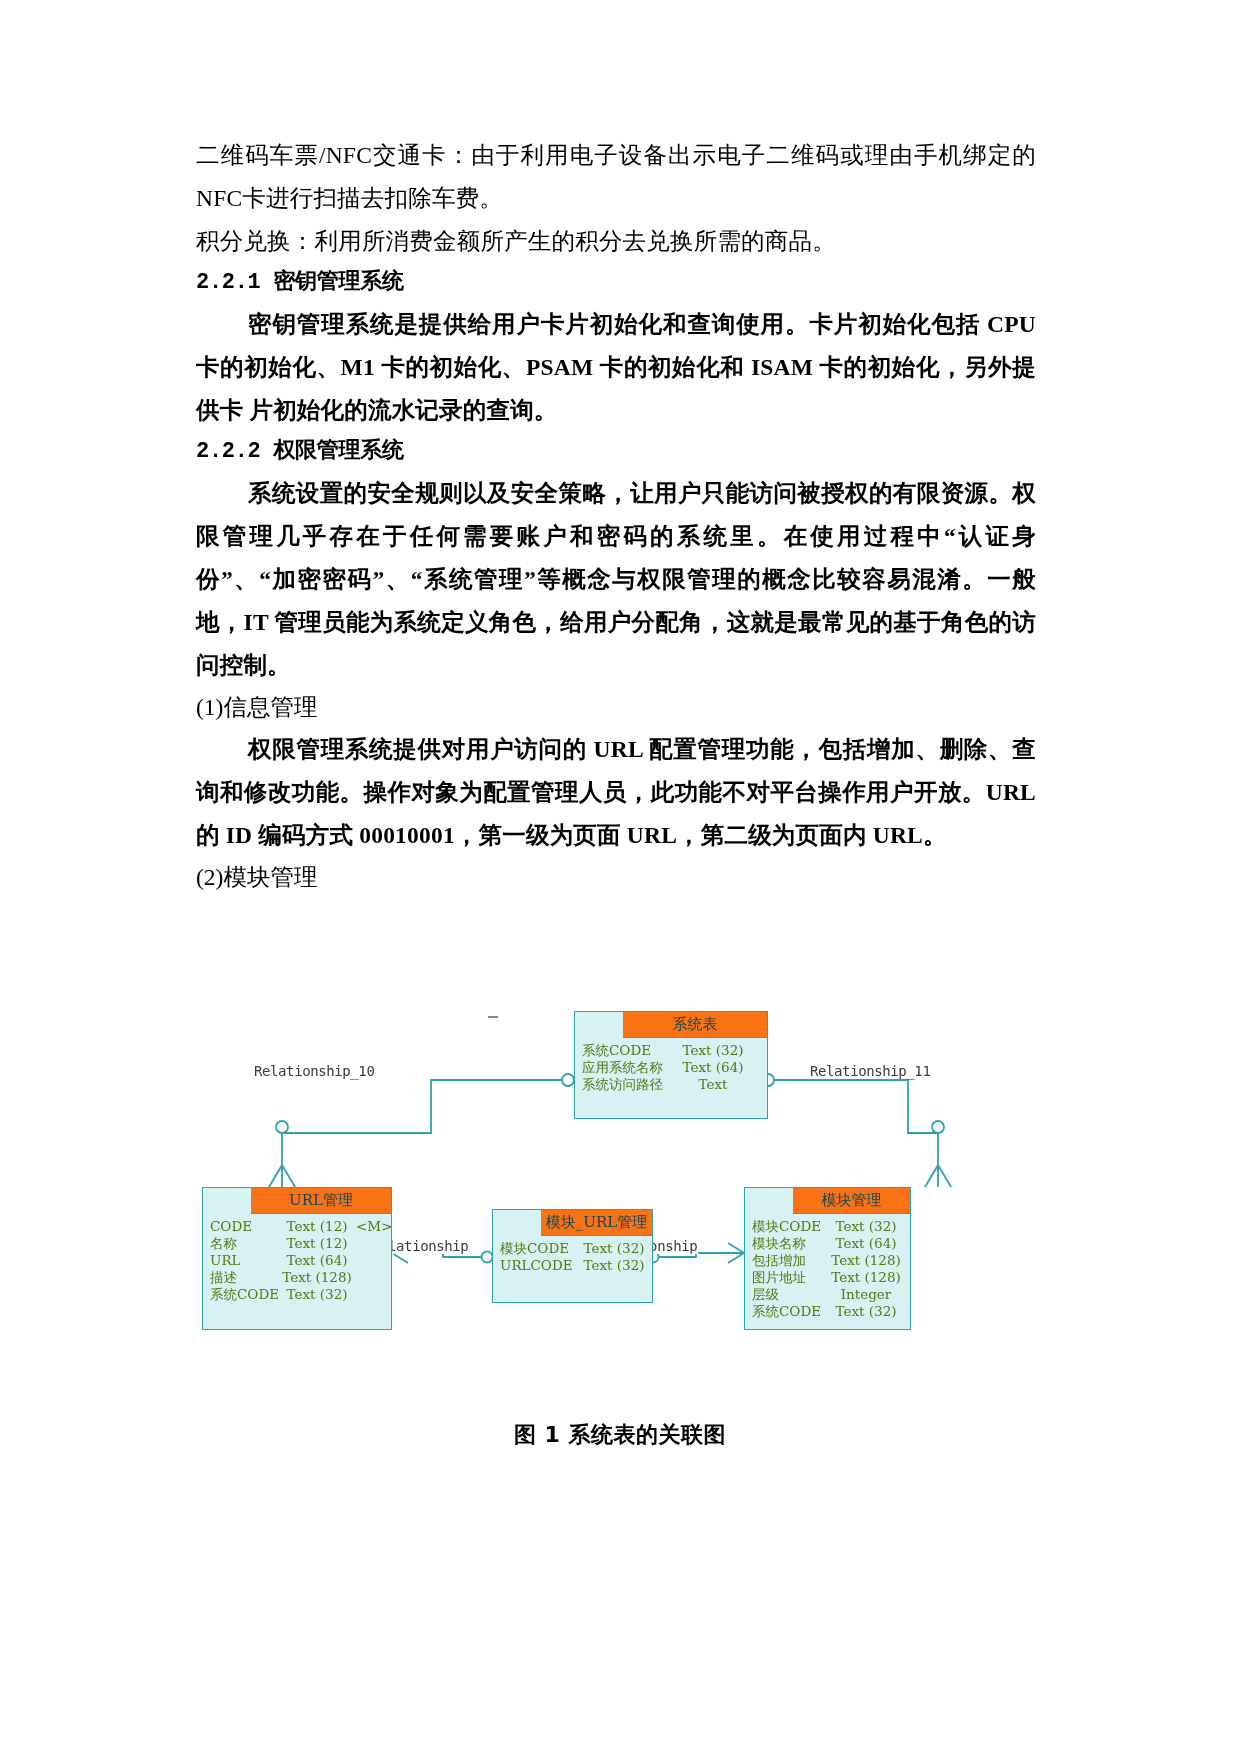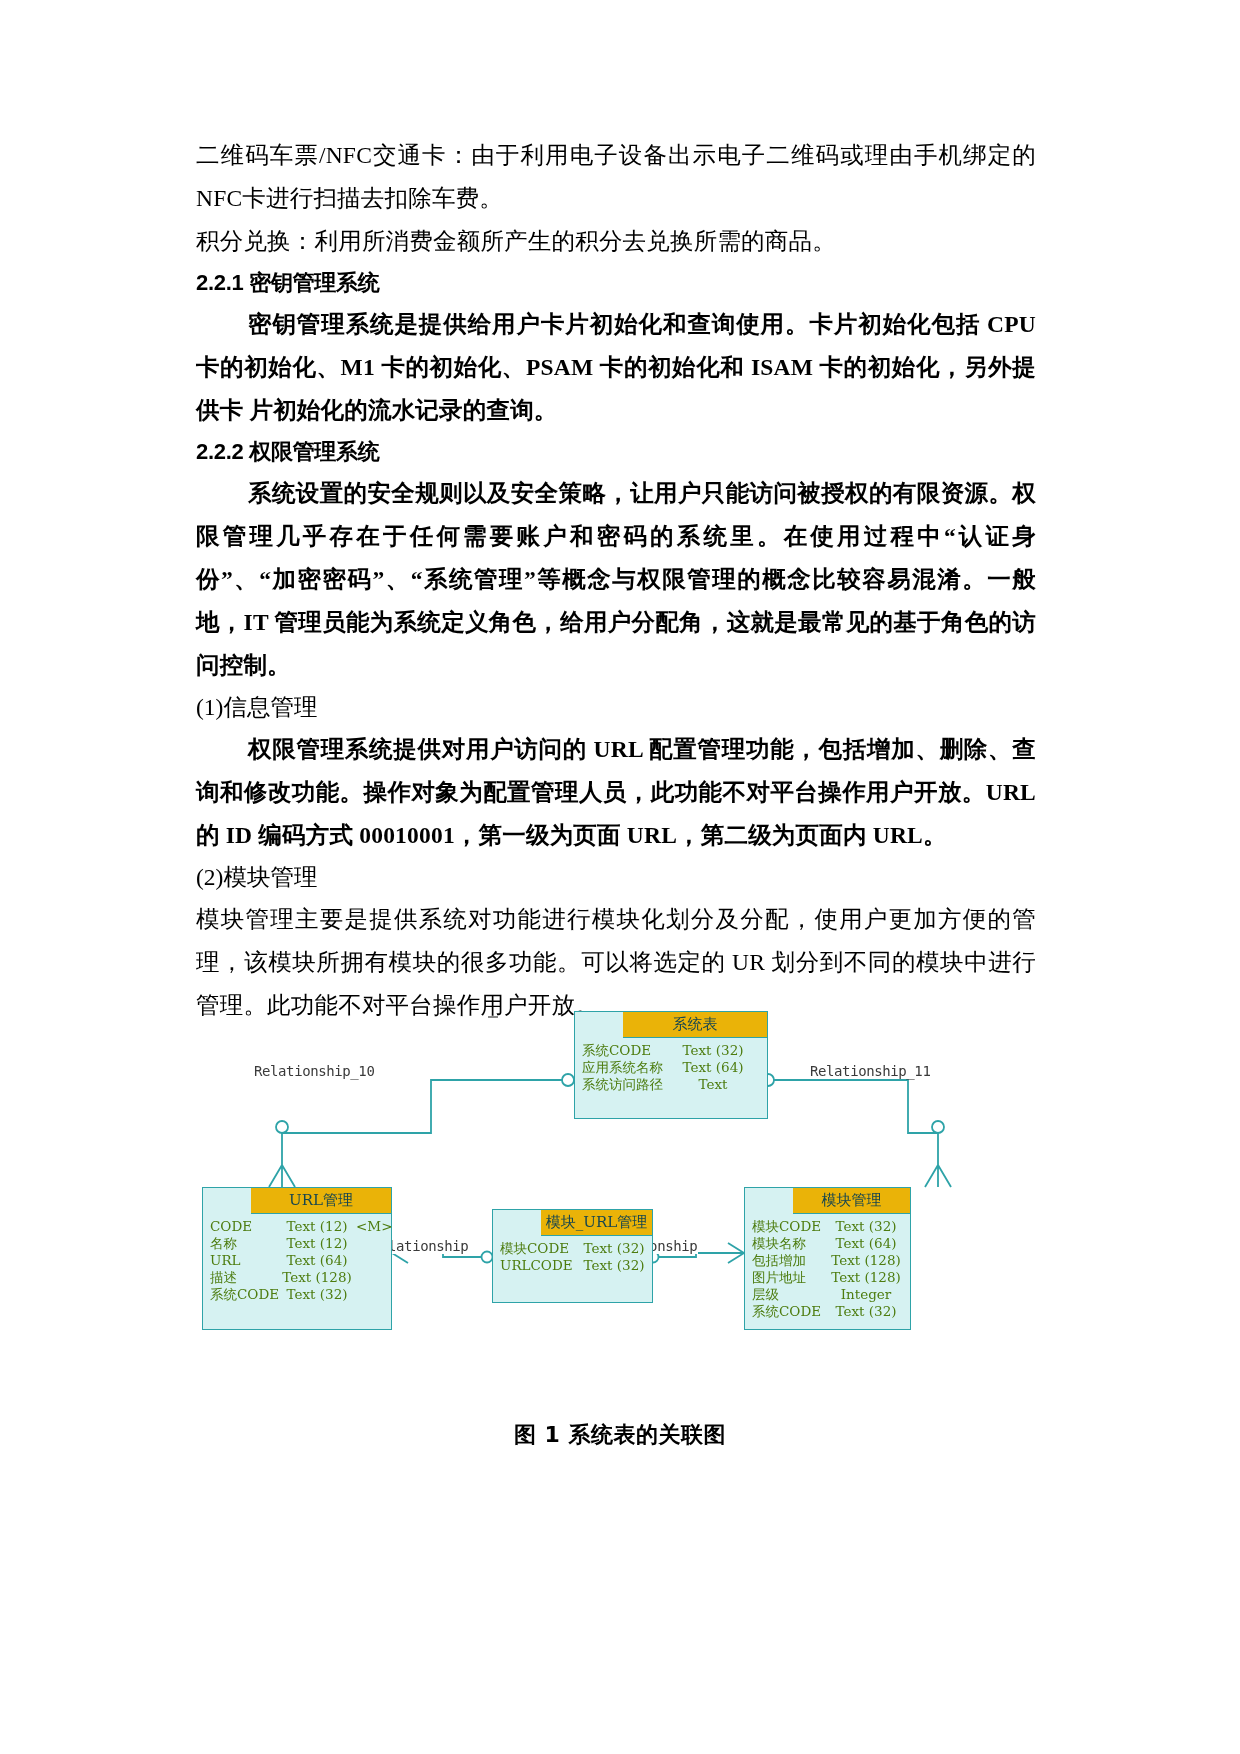--- a/index.html
+++ b/index.html
@@ -36,21 +36,21 @@
     text-align: justify;
     text-justify: inter-ideograph;
     letter-spacing: 0.2px;
   }
   p.para.indent {
     text-indent: 52px;
     font-weight: bold;
   }
   h3.heading {
     margin: 0;
-    font-family: Liberation Sans, sans-serif;
+    font-family: Liberation Mono, monospace;
     font-size: 22px;
     line-height: 40px;
     font-weight: bold;
     letter-spacing: -0.3px;
   }
   p.subheading {
     margin: 0;
     font-size: 23.5px;
     line-height: 41px;
   }
@@ -82,21 +82,21 @@
     border: 1.6px solid #2ea3a8;
     box-sizing: border-box;
   }
   .entity .ent-title {
     height: 25px;
     line-height: 25px;
     text-align: center;
     font-size: 15px;
     font-family: "DejaVu Serif", "Liberation Serif", serif;
     border-bottom: 1.6px solid #2ea3a8;
-    background: #eab308;
+    background: #f97316;
     color: #17464f;
     white-space: nowrap;
     margin-left: 48px;
   }
   .entity .ent-body {
     padding: 4px 0 4px 7px;
   }
   .entity .attr-row {
     display: flex;
     font-size: 13.5px;
@@ -141,21 +141,20 @@
     <h3 class="heading">2.2.2 权限管理系统</h3>
 
     <p class="para indent">系统设置的安全规则以及安全策略，让用户只能访问被授权的有限资源。权限管理几乎存在于任何需要账户和密码的系统里。在使用过程中“认证身份”、“加密密码”、“系统管理”等概念与权限管理的概念比较容易混淆。一般地，IT 管理员能为系统定义角色，给用户分配角，这就是最常见的基于角色的访问控制。</p>
 
     <p class="subheading">(1)信息管理</p>
 
     <p class="para indent">权限管理系统提供对用户访问的 URL 配置管理功能，包括增加、删除、查询和修改功能。操作对象为配置管理人员，此功能不对平台操作用户开放。URL 的 ID 编码方式 00010001，第一级为页面 URL，第二级为页面内 URL。</p>
 
     <p class="subheading">(2)模块管理</p>
 
-    <p class="para">模块管理主要是提供系统对功能进行模块化划分及分配，使用户更加方便的管理，该模块所拥有模块的很多功能。可以将选定的 UR 划分到不同的模块中进行管理。此功能不对平台操作用户开放。</p>
 
   </div>
 
   <div class="figure-wrap">
 
     <svg class="fig-svg" viewBox="0 0 845 395">
       <g fill="none" stroke="#2ea3a8" stroke-width="1.8">
 
         <path d="M 86 128 L 235 128 L 235 75 L 378 75"></path>
 

